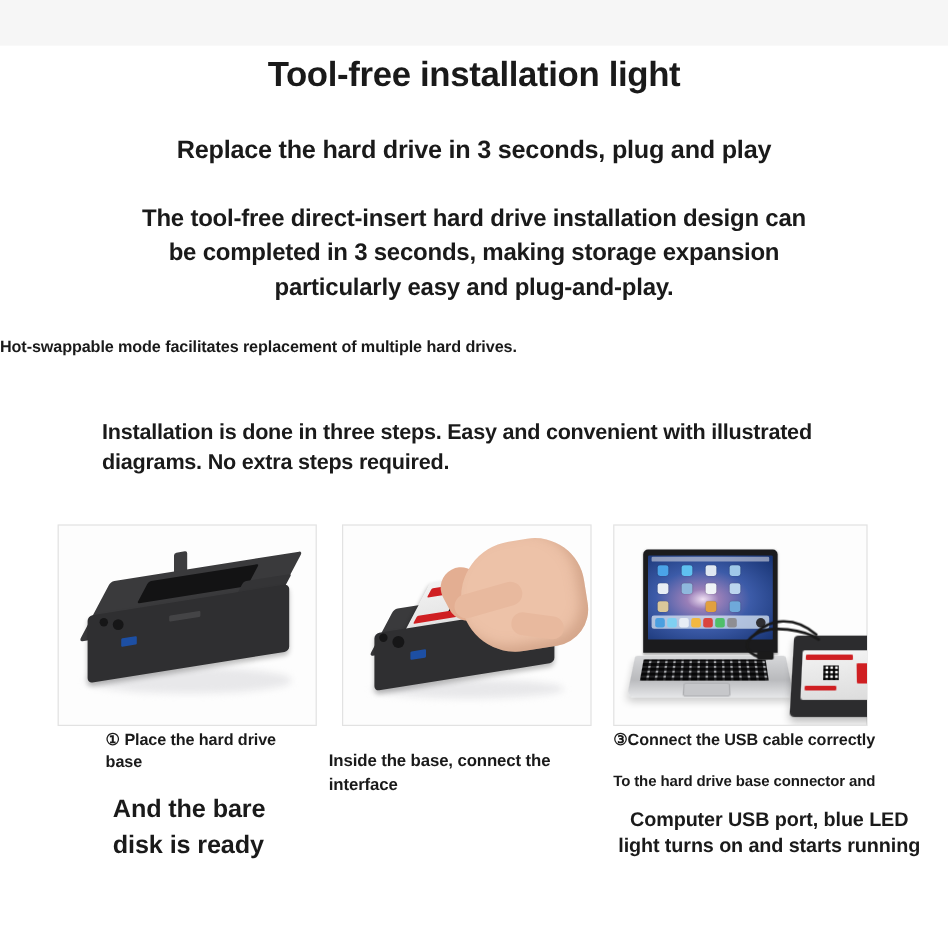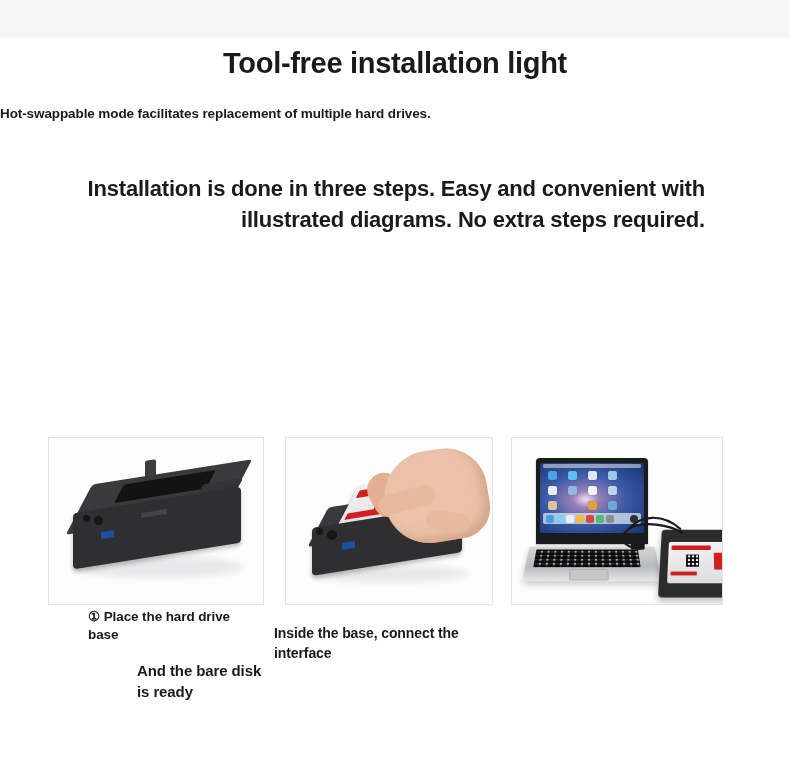--- a/index.html
+++ b/index.html
@@ -43,22 +43,22 @@
     width:560px;
     letter-spacing:-0.2px;
   }
   .h4{
     font-size:13.5px;
     font-weight:bold;
     margin-top:26px;
     letter-spacing:-0.1px;
   }
   .h5{
-    text-align:right;
-    font-size:22px;
+    text-align:left;
+    font-size:18px;
     font-weight:bold;
     line-height:1.42;
     margin:52px auto 17px;
     width:620px;
     letter-spacing:-0.2px;
   }
 
   
   .panels{
     position:absolute;left:0;top:437px;width:790px;height:170px;
@@ -228,33 +228,35 @@
   .cap{position:absolute;top:0;}
   #cap1{left:88px;width:175px;}
   #cap2{left:268px;width:225px;}
   #cap3{left:511px;width:260px;}
   .cap-lead{
     font-size:13.5px;font-weight:bold;line-height:1.35;letter-spacing:-0.1px;
   }
   .cap-sub{
     font-size:15px;font-weight:bold;line-height:1.4;margin-top:16px;letter-spacing:-0.1px;
   }
-  #cap1 .cap-sub{font-size:15px;padding-left:6px;margin-left:43px;}
+  #cap1 .cap-sub{font-size:21px;padding-left:6px;}
   #cap2 .cap-sub{font-size:14px;padding-left:6px;}
   #cap3 .cap-lead2{font-size:12.5px;font-weight:bold;margin-top:18px;letter-spacing:-0.1px;}
   #cap3 .cap-sub{font-size:16.5px;text-align:center;margin-top:14px;line-height:1.35;}
   #cap3 .cap-lead{padding-left:0;}
 </style>
 </head>
 <body>
 
 <div class="top-band"></div>
 
 <div class="text-block">
   <div class="h1">Tool-free installation light</div>
+  <div class="h2">Replace the hard drive in 3 seconds, plug and play</div>
+  <div class="h3">The tool-free direct-insert hard drive installation design can be completed in 3 seconds, making storage expansion particularly easy and plug-and-play.</div>
   <div class="h4">Hot-swappable mode facilitates replacement of multiple hard drives.</div>
   <div class="h5">Installation is done in three steps. Easy and convenient with illustrated diagrams. No extra steps required.</div>
 </div>
 
 <div class="panels">
 
   <div class="panel" id="panel1">
     <div class="scene">
       <div class="shadow p1-shadow"></div>
       <div class="p1-fin"></div>
@@ -349,13 +351,20 @@
       <span>①</span>
       <span>Place the hard drive base</span>
     </div>
     <div class="cap-sub">And the bare disk is ready</div>
   </div>
 
   <div class="cap" id="cap2">
     <div class="cap-sub">Inside the base, connect the interface</div>
   </div>
 
+  <div class="cap" id="cap3">
+    <div class="cap-lead">
+      <span>③</span><span>Connect the USB cable correctly</span>
+    </div>
+    <div class="cap-lead2">To the hard drive base connector and</div>
+    <div class="cap-sub">Computer USB port, blue LED light turns on and starts running</div>
+  </div>
 </div>
 
 </body></html>

